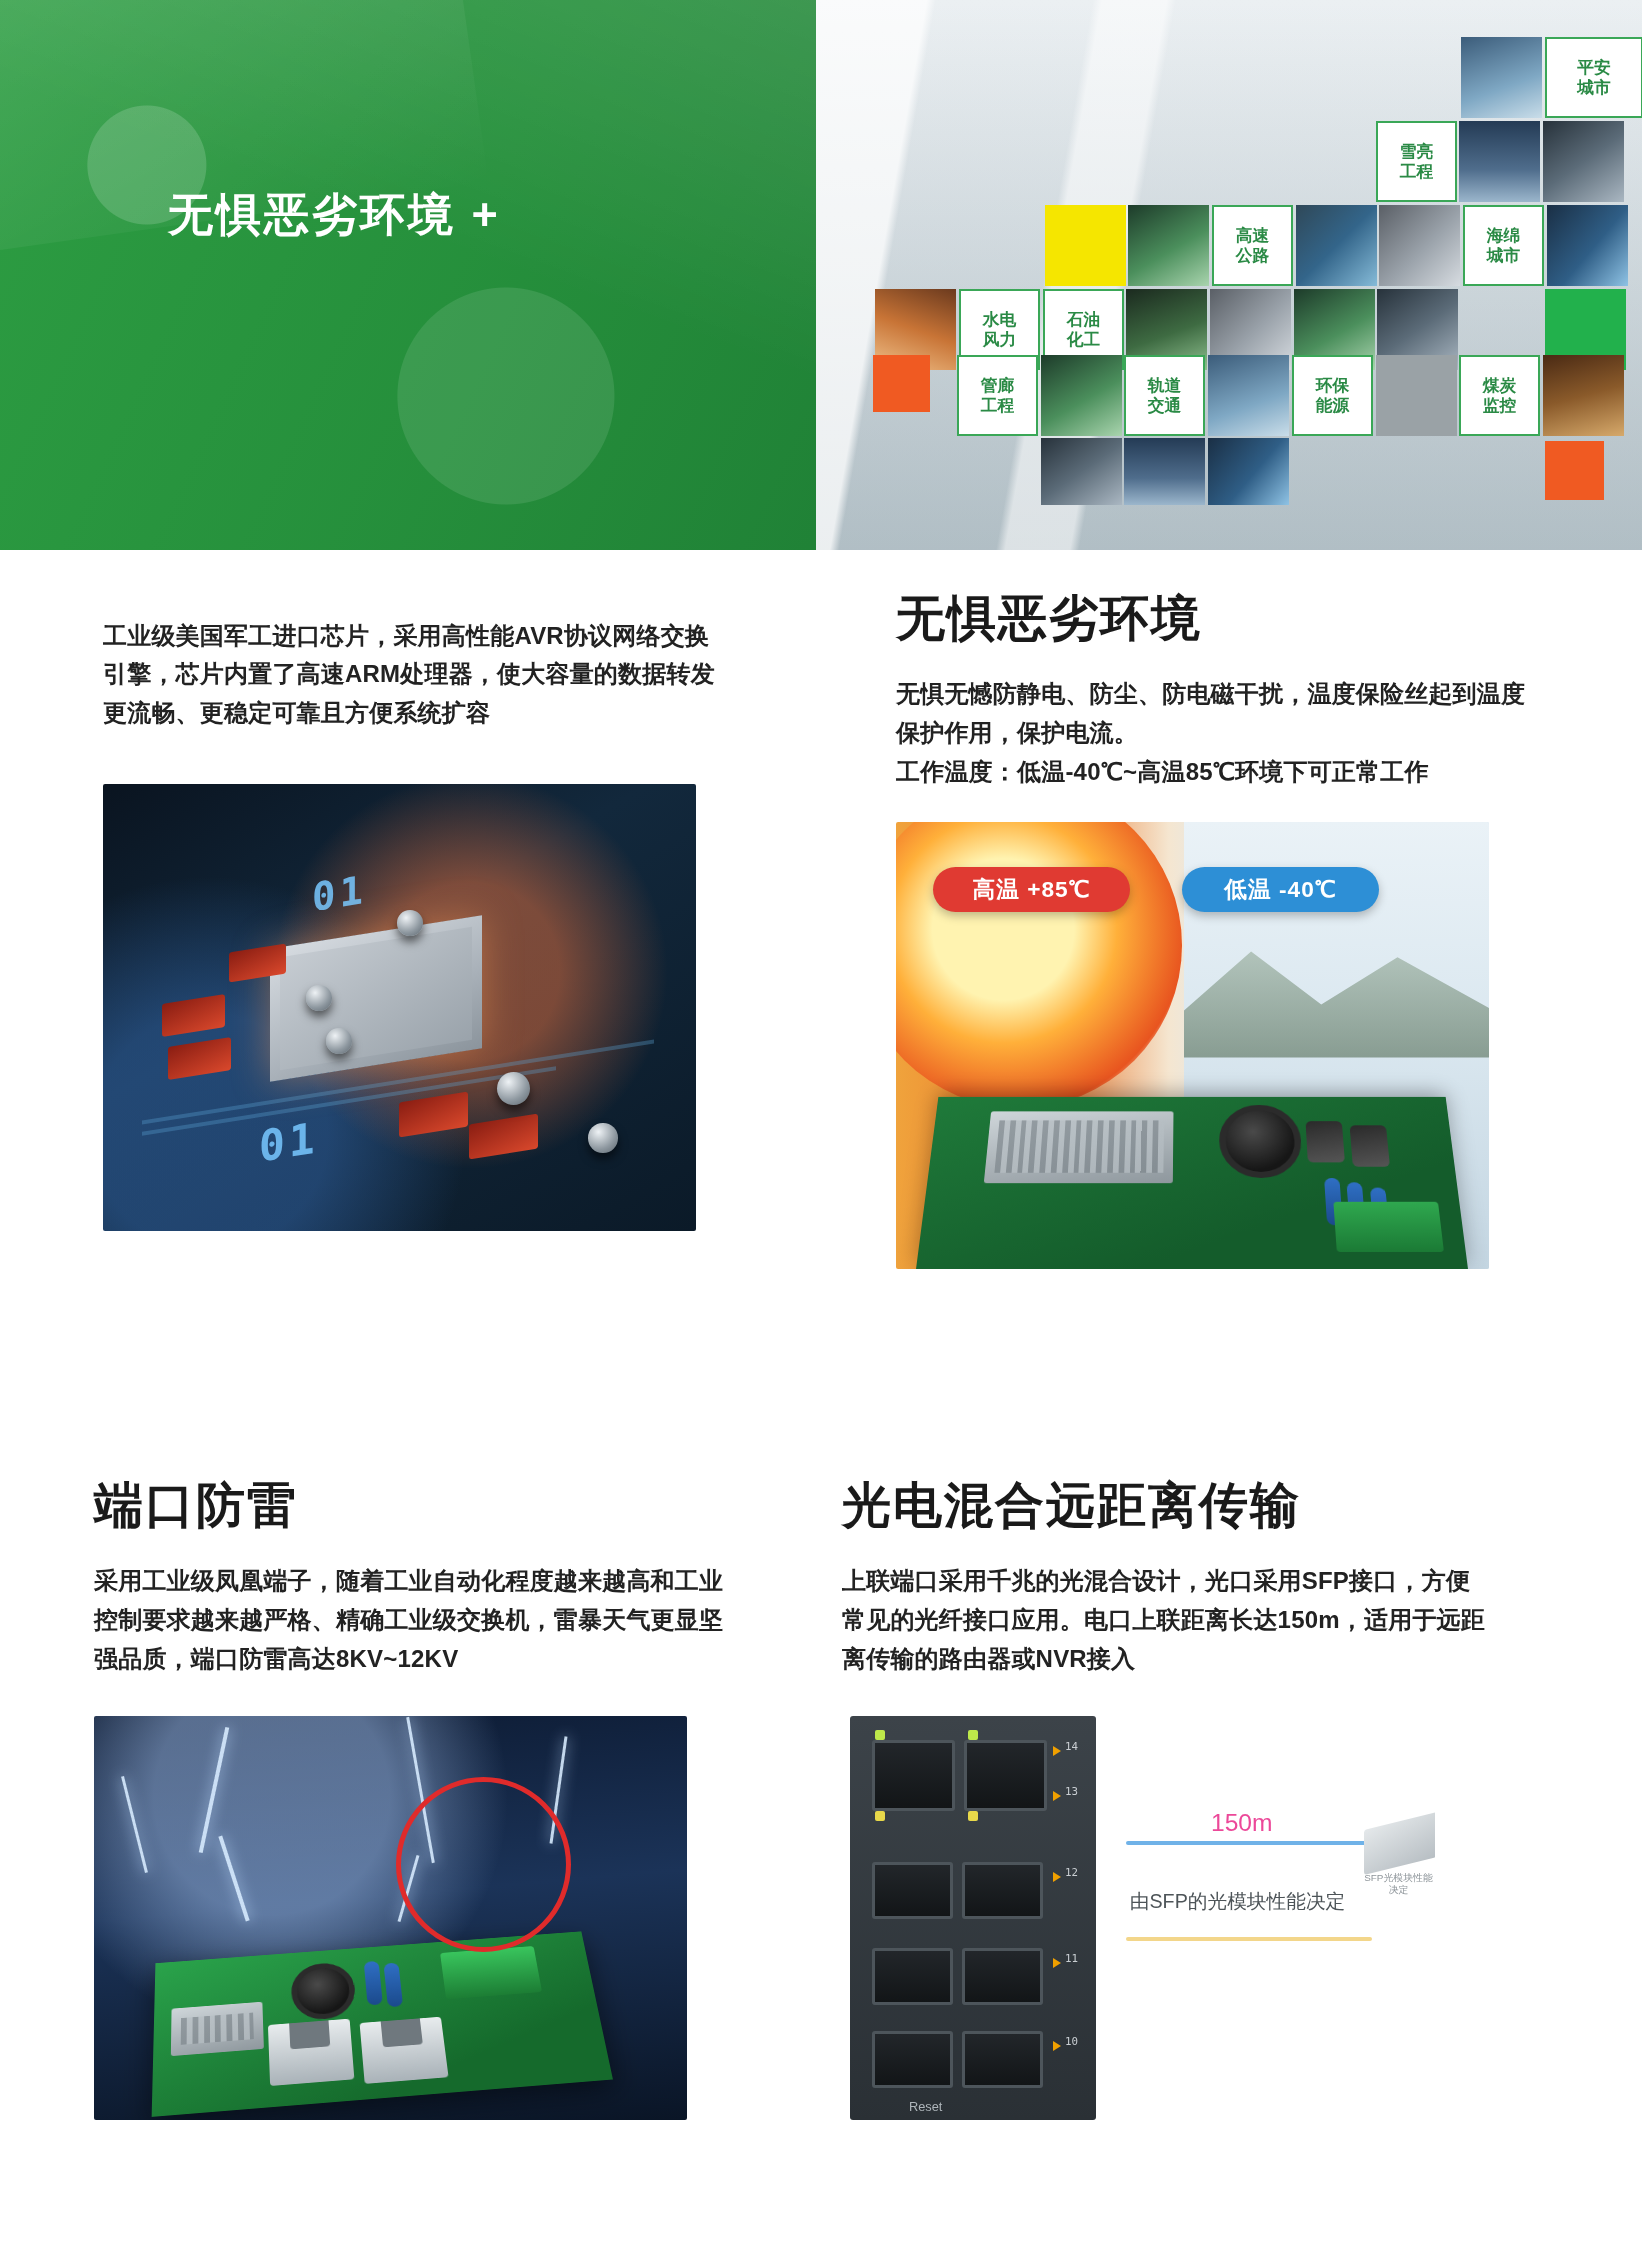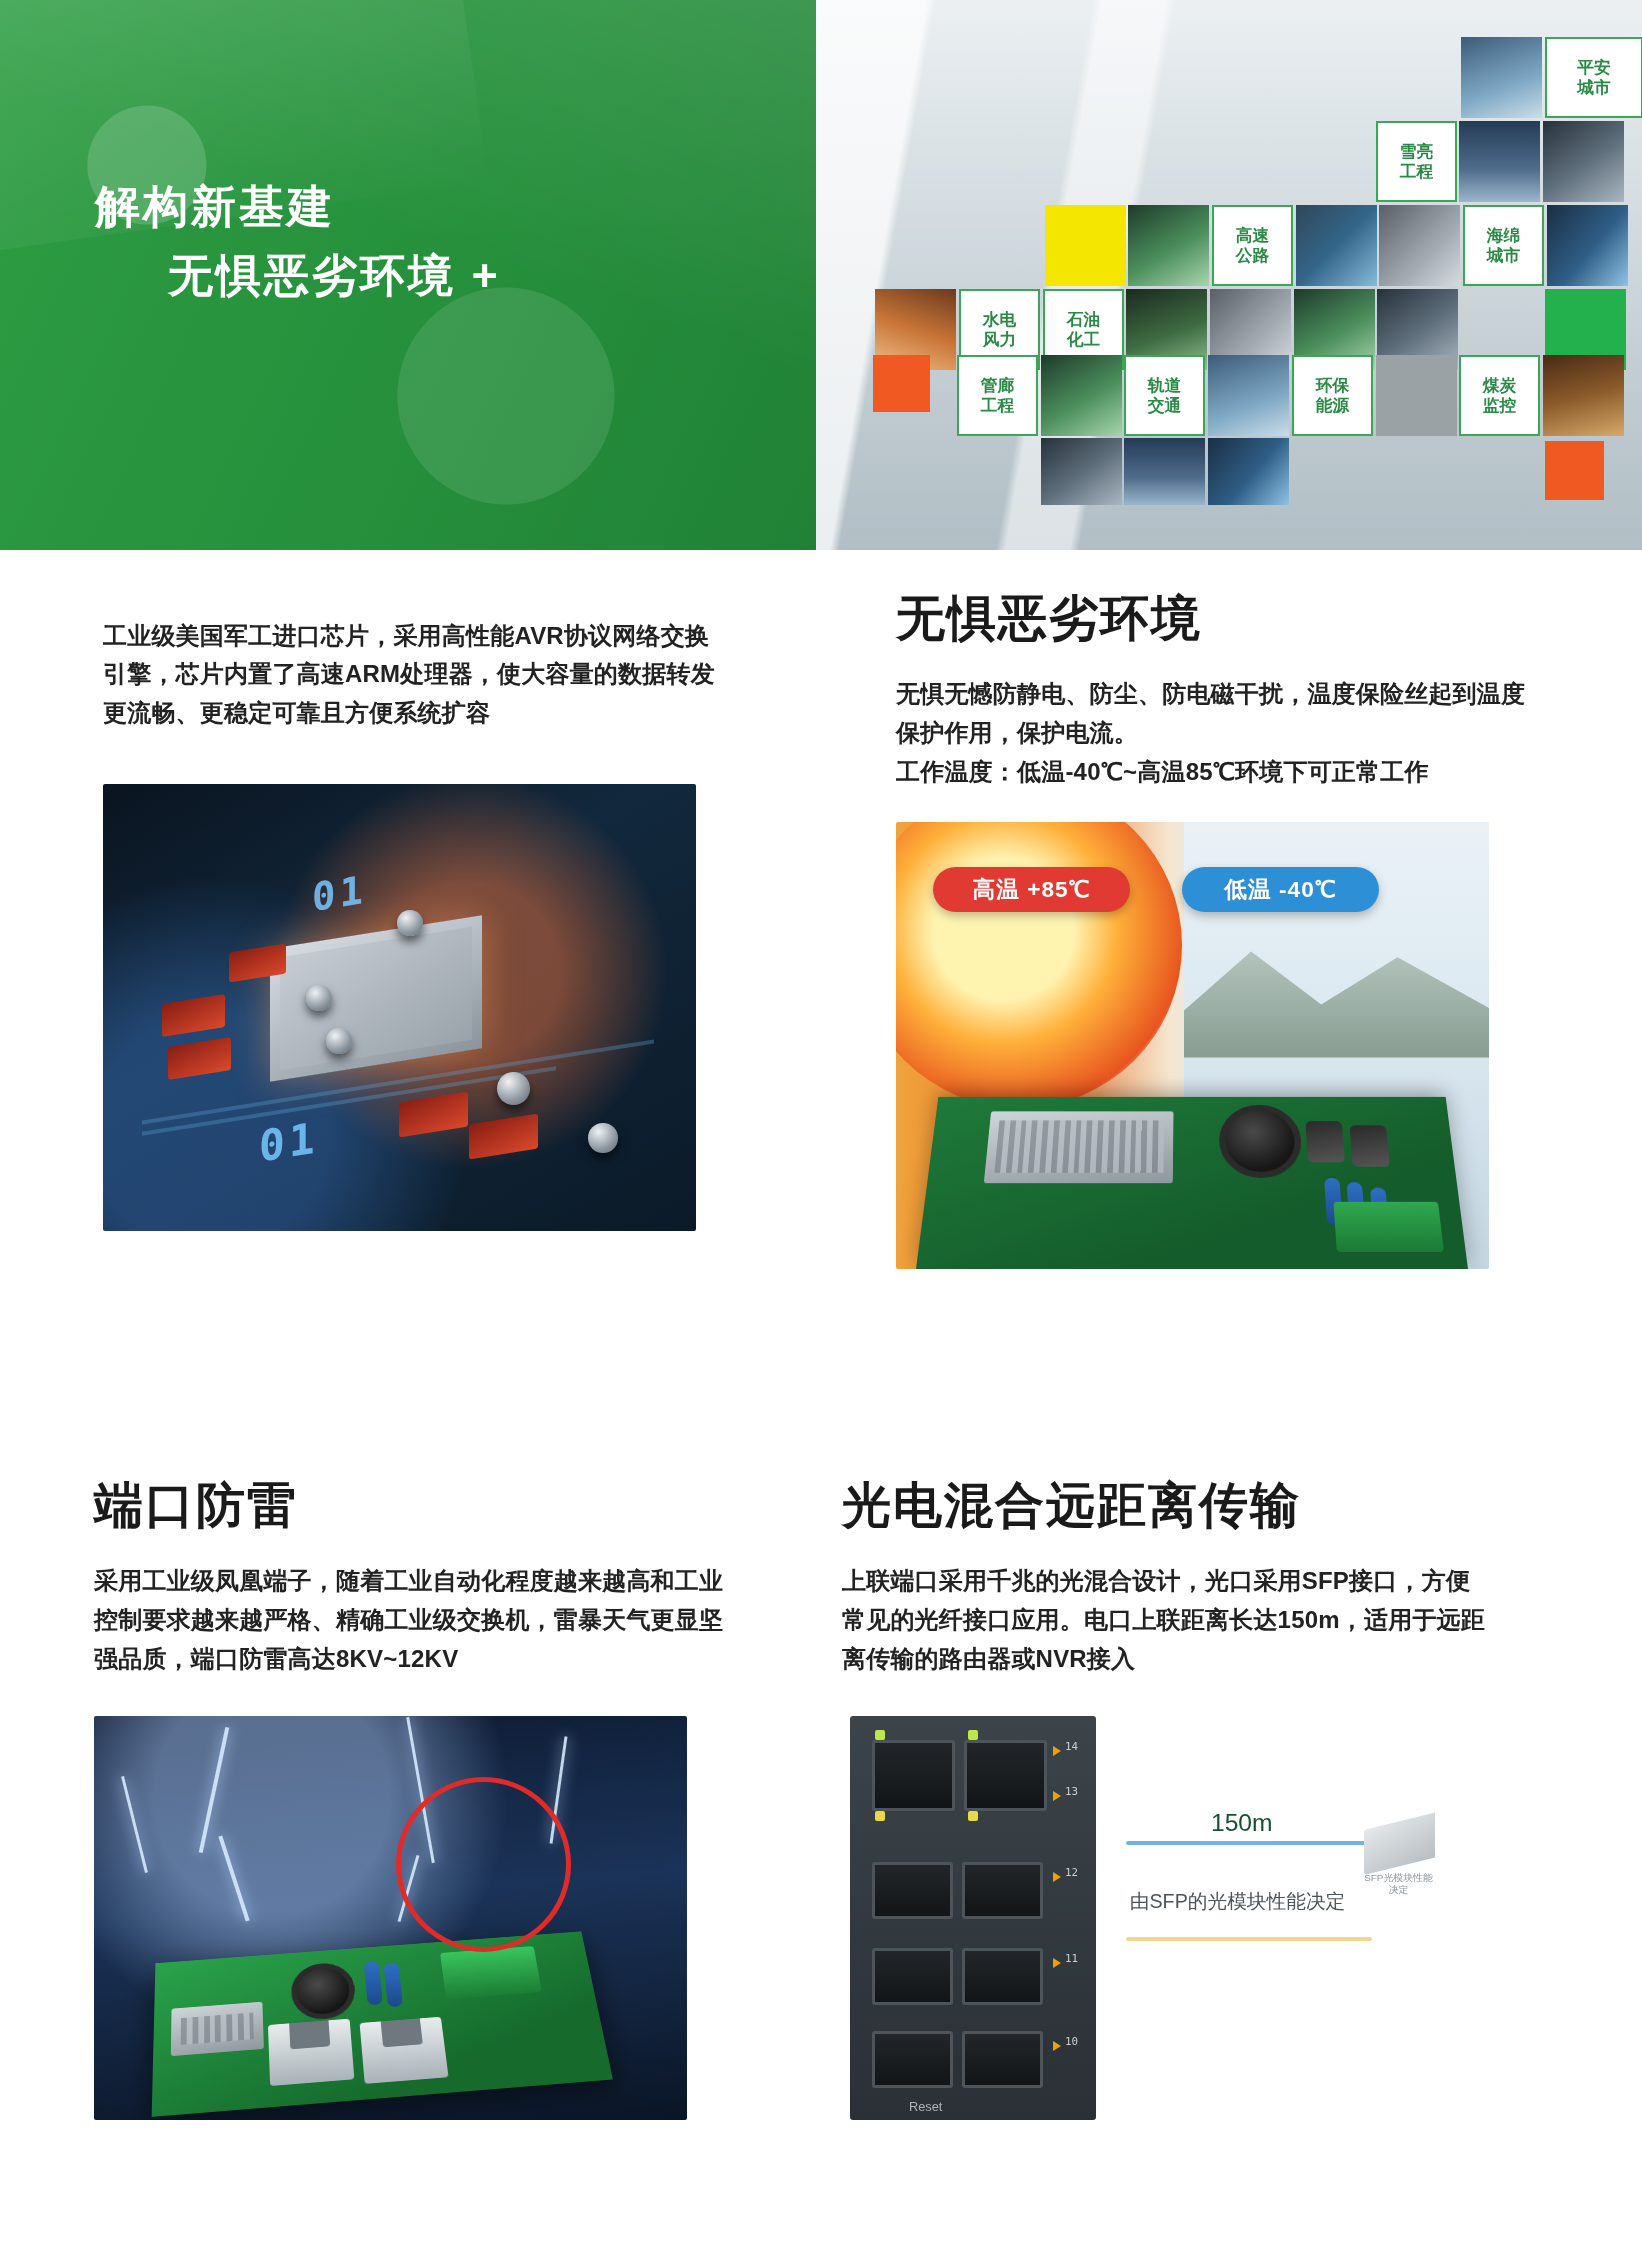--- a/index.html
+++ b/index.html
@@ -414,21 +414,21 @@
     position: absolute;
     left: 9.9px; top: 126px;
     width: 246px; height: 3.9px;
     background: #f3d68a;
     border-radius: 2px;
   }
   .diag-150 {
     position: absolute;
     left: 95px; top: -2px;
     font-size: 24.6px;
-    color: #14532d;
+    color: #ec4899;
   }
   .diag-sub {
     position: absolute;
     left: 13.8px; top: 77px;
     font-size: 19.7px;
     color: #4d5458;
   }
   .diag-box {
     position: absolute;
     right: -5.9px; top: 9.9px;
@@ -447,21 +447,20 @@
     line-height: 1.2;
   }
 </style>
 </head>
 <body>
 
 <div class="hero">
 
   <div class="hero-left">
     <div class="hero-title-wrap">
-      <div class="hero-line1">解构新基建</div>
       <div class="hero-line2">无惧恶劣环境 +</div>
     </div>
   </div>
 
   <div class="hero-right">
     <div class="mosaic">
 
       <div class="tile photo ph-j" style="left:1458px;top:0;width:0;height:0"></div>
       <div class="tile photo ph-a" style="left:645px;top:37px;width:81px;height:81px"></div>
       <div class="tile label" style="left:729px;top:37px;width:98px;height:81px">

